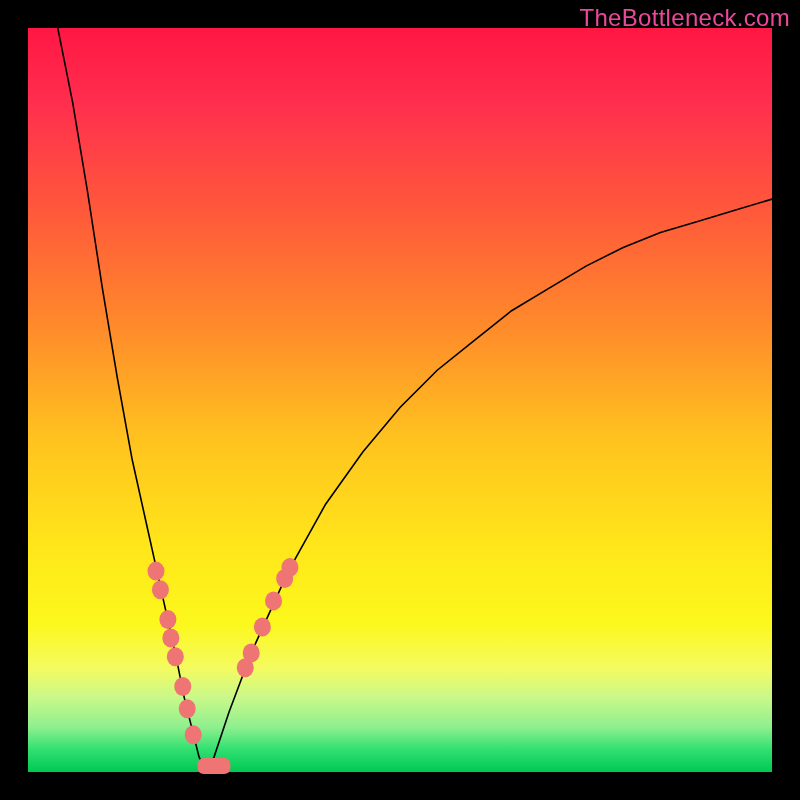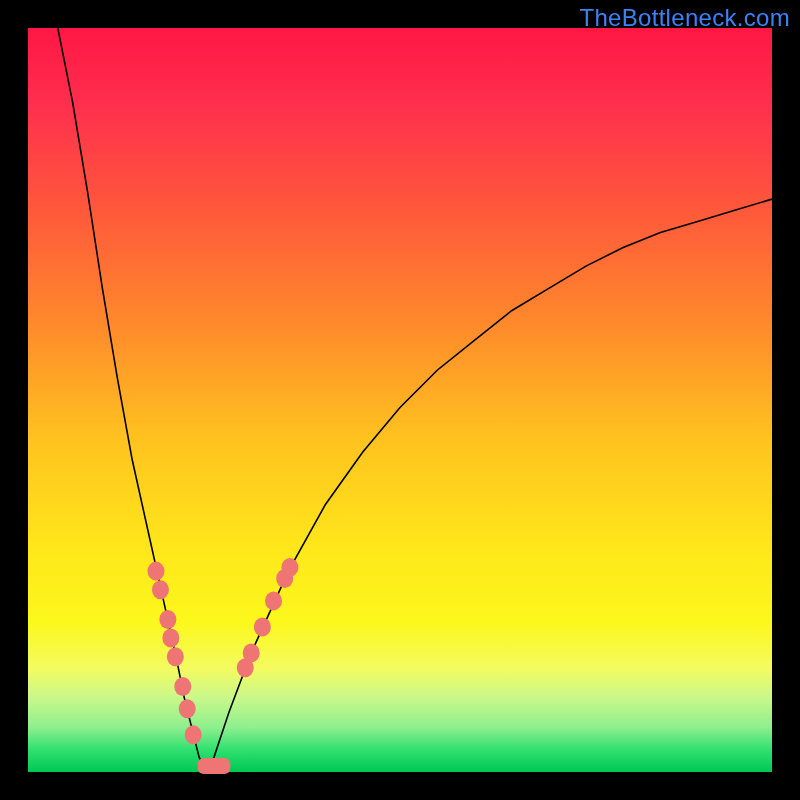--- a/index.html
+++ b/index.html
@@ -29,21 +29,21 @@
       #c9f88a 90%,
       #8eef8e 94%,
       #30e070 97%,
       #00c853 100%
     );
   }
   .watermark {
     position: absolute;
     top: 4px;
     right: 10px;
-    color: #3b82f6;
+    color: #ec4899;
     font-size: 24px;
     font-weight: 500;
     letter-spacing: 0.3px;
     z-index: 10;
   }
   svg.plot {
     position: absolute;
     left: 0;
     top: 0;
     width: 744px;

